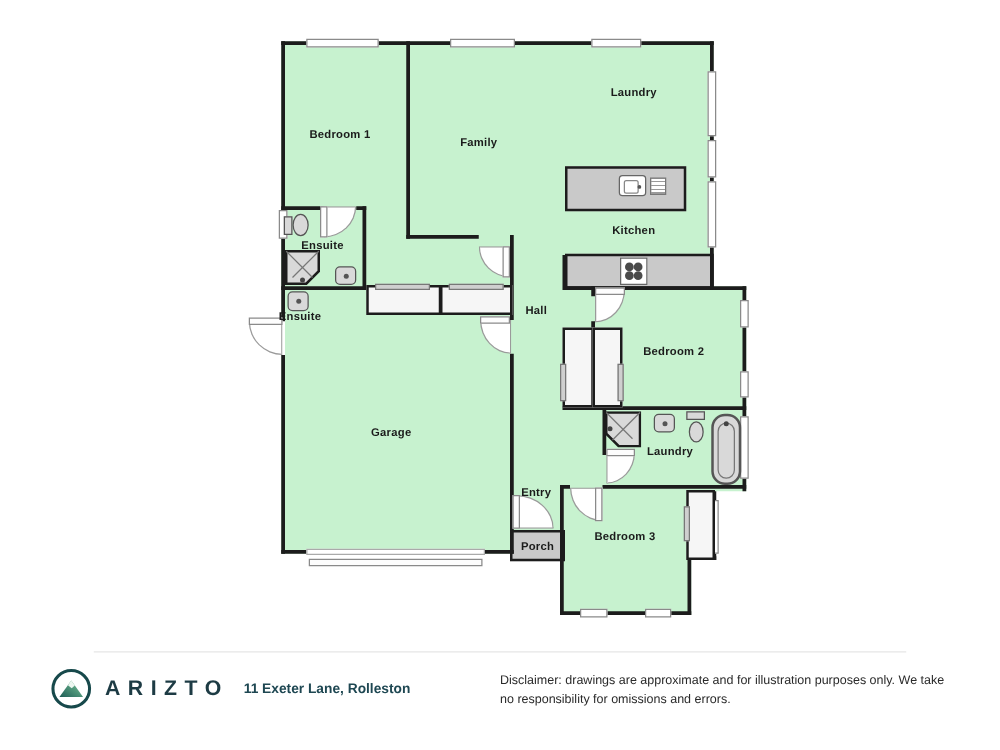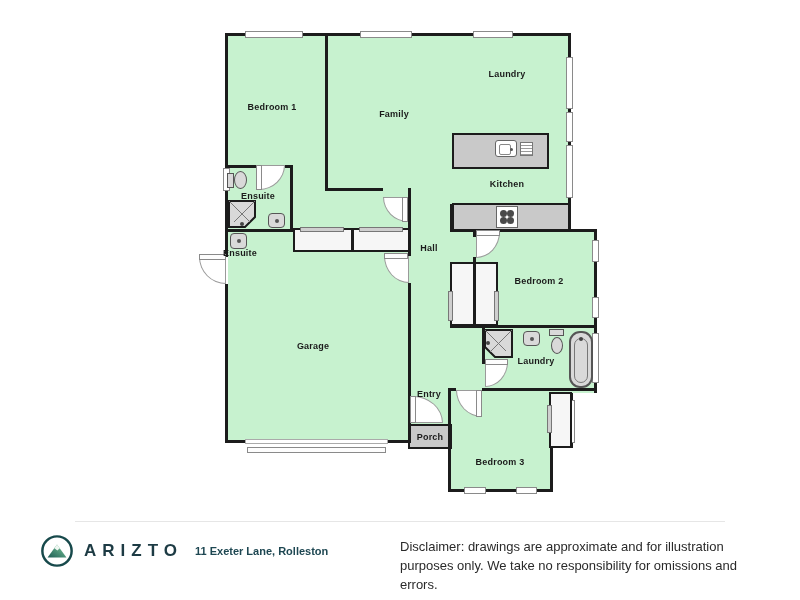--- a/index.html
+++ b/index.html
@@ -32,21 +32,21 @@
   .tank{position:absolute;background:#d9d9d9;border:1px solid #555;box-sizing:border-box;}
   .bowl{position:absolute;background:#d9d9d9;border:1px solid #555;border-radius:50%;box-sizing:border-box;}
   .bath{position:absolute;background:#d9d9d9;border:2px solid #555;border-radius:11px;box-sizing:border-box;}
   .bath i{position:absolute;left:3px;top:5px;right:3px;bottom:3px;border:1px solid #777;border-radius:8px;}
   .bath b{position:absolute;left:50%;top:4px;width:4px;height:4px;margin-left:-2px;background:#444;border-radius:50%;}
   
   .footline{position:absolute;left:75px;top:521px;width:650px;height:1px;background:#e6e6e6;}
   .logo{position:absolute;left:40px;top:534px;width:34px;height:34px;}
   .brand{position:absolute;left:84px;top:541px;font-size:17px;font-weight:bold;letter-spacing:6px;color:#1d3b44;}
   .addr{position:absolute;left:195px;top:545px;font-size:11px;font-weight:bold;color:#1e4752;}
-  .disc{position:absolute;left:400px;top:538px;width:358px;font-size:13px;line-height:1.45;color:#2a2a2a;}
+  .disc{position:absolute;left:400px;top:538px;width:358px;font-size:10px;line-height:1.45;color:#2a2a2a;}
 </style>
 </head>
 <body>
 
 <div class="fp">
 
   <span class="room" style="left:225px;top:33px;width:346px;height:199px"></span>
   <span class="room" style="left:225px;top:188px;width:186px;height:255px"></span>
   <span class="room" style="left:408px;top:188px;width:47px;height:255px"></span>
   <span class="room" style="left:452px;top:229px;width:145px;height:164px"></span>
@@ -160,32 +160,32 @@
   </svg>
   <span class="fix round dot" style="left:523px;top:331px;width:17px;height:15px"></span>
   <span class="tank" style="left:549px;top:329px;width:15px;height:7px"></span>
   <span class="bowl" style="left:551px;top:337px;width:12px;height:17px"></span>
   <span class="bath" style="left:569px;top:331px;width:24px;height:57px">
       <i></i>
       <b></b>
     </span>
 
   <span class="lbl" style="left:272px;top:107px">Bedroom 1</span>
-  <span class="lbl" style="left:394px;top:114px">Family</span>
+  <span class="lbl" style="left:383px;top:114px">Family</span>
   <span class="lbl" style="left:507px;top:74px">Laundry</span>
   <span class="lbl" style="left:507px;top:184px">Kitchen</span>
   <span class="lbl" style="left:258px;top:196px">Ensuite</span>
   <span class="lbl" style="left:240px;top:253px">Ensuite</span>
   <span class="lbl" style="left:429px;top:248px">Hall</span>
   <span class="lbl" style="left:313px;top:346px">Garage</span>
   <span class="lbl" style="left:539px;top:281px">Bedroom 2</span>
   <span class="lbl" style="left:536px;top:361px">Laundry</span>
   <span class="lbl" style="left:429px;top:394px">Entry</span>
   <span class="lbl porchlbl" style="left:430px;top:437px">Porch</span>
-  <span class="lbl" style="left:500px;top:462px">Bedroom 3</span>
+  <span class="lbl" style="left:500px;top:429px">Bedroom 3</span>
 </div>
 
 <i class="footline" style="position:absolute"></i>
 <svg class="logo" viewBox="0 0 36 36">
   <defs>
     <linearGradient id="mg" x1="0" y1="1" x2="1" y2="0">
       <stop offset="0" stop-color="#1d5c55"></stop>
       <stop offset="1" stop-color="#7cc99a"></stop>
     </linearGradient>
   </defs>

